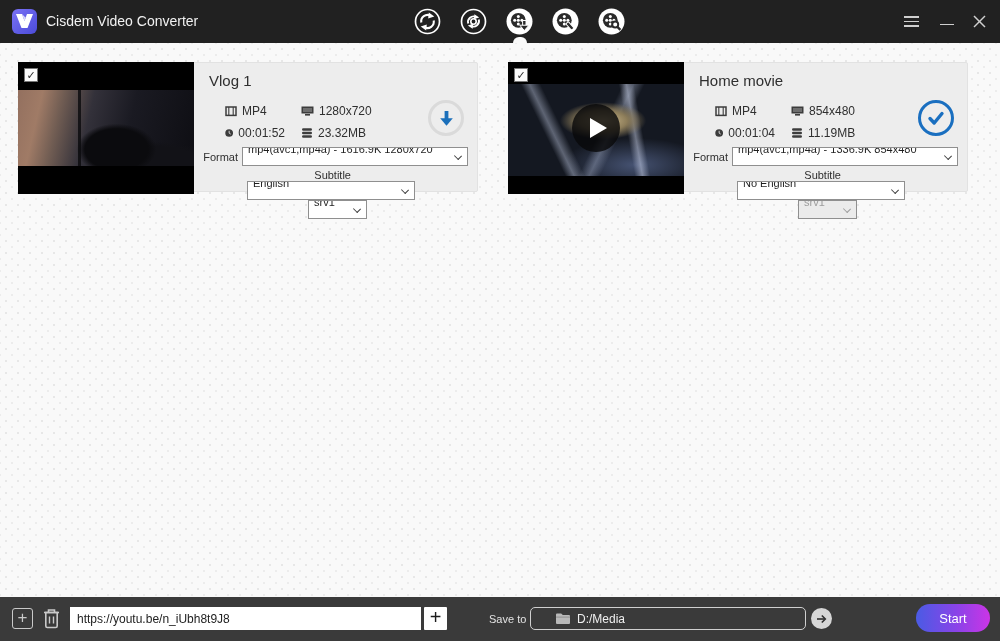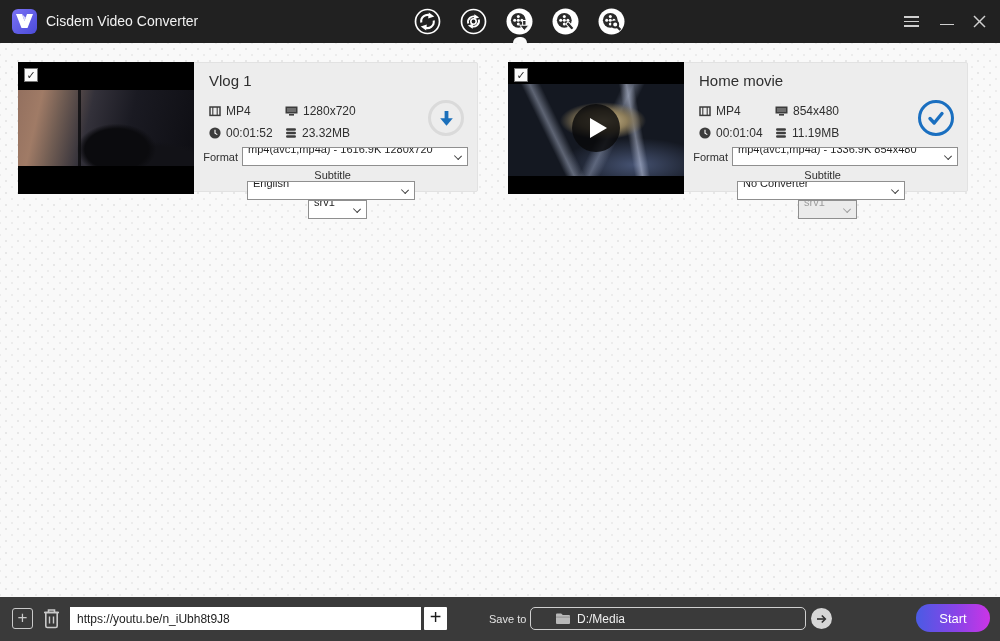--- a/index.html
+++ b/index.html
@@ -62,21 +62,21 @@
   .play-overlay { position:absolute; left:50%; top:50%; transform:translate(-50%,-50%);
                   width:48px; height:48px; border-radius:50%; background:rgba(8,8,10,.82);
                   display:flex; align-items:center; justify-content:center; cursor:pointer; }
   .play-overlay::after { content:""; border-left:17px solid #fff; border-top:10px solid transparent;
                          border-bottom:10px solid transparent; margin-left:5px; }
 
   .info { position:absolute; left:175px; top:0; right:0; bottom:0; }
   .card-title { position:absolute; left:15px; top:9px; font-size:15px; color:#2f2f2f; }
   .meta { position:absolute; left:15px; top:41px; display:grid; grid-template-columns:76px auto;
           row-gap:8px; column-gap:0; font-size:12px; color:#2f2f2f; }
-  .meta-item { display:flex; align-items:center; gap:5px; white-space:nowrap; }
+  .meta-item { display:flex; align-items:center; gap:5px; white-space:nowrap;margin-left:16px; }
 
   .status-circle { position:absolute; right:13px; top:37px; width:36px; height:36px; border-radius:50%;
                    display:flex; align-items:center; justify-content:center; cursor:pointer; }
   .status-queued { border:3px solid #dadada; }
   .status-done { border:3px solid #1a6fc0; }
 
   .sel-row { position:absolute; left:0; right:9px; display:flex; align-items:center; font-size:11px; color:#2f2f2f; }
   .row-format { top:84px; } .row-subtitle { top:106px;flex-direction:column; }
   .sel-label { width:44px; text-align:right; margin-right:4px; flex:none; }
   .sel { height:19px; background:#fff; border:1px solid #8f8f8f; display:flex; align-items:center;
@@ -325,21 +325,21 @@
         <div class="sel-row row-format">
           <span class="sel-label">Format</span>
           <div class="sel sel-format">
             <span>mp4(avc1,mp4a) - 1336.9K 854x480</span>
               <span class="chev"></span>
           </div>
         </div>
         <div class="sel-row row-subtitle">
           <span class="sel-label">Subtitle</span>
           <div class="sel sel-subtitle">
-            <span>No Converter</span>
+            <span>No English</span>
               <span class="chev"></span>
           </div>
           <div class="sel sel-server disabled">
             <span>srv1</span>
               <span class="chev"></span>
           </div>
         </div>
       </div>
     </div>
 

